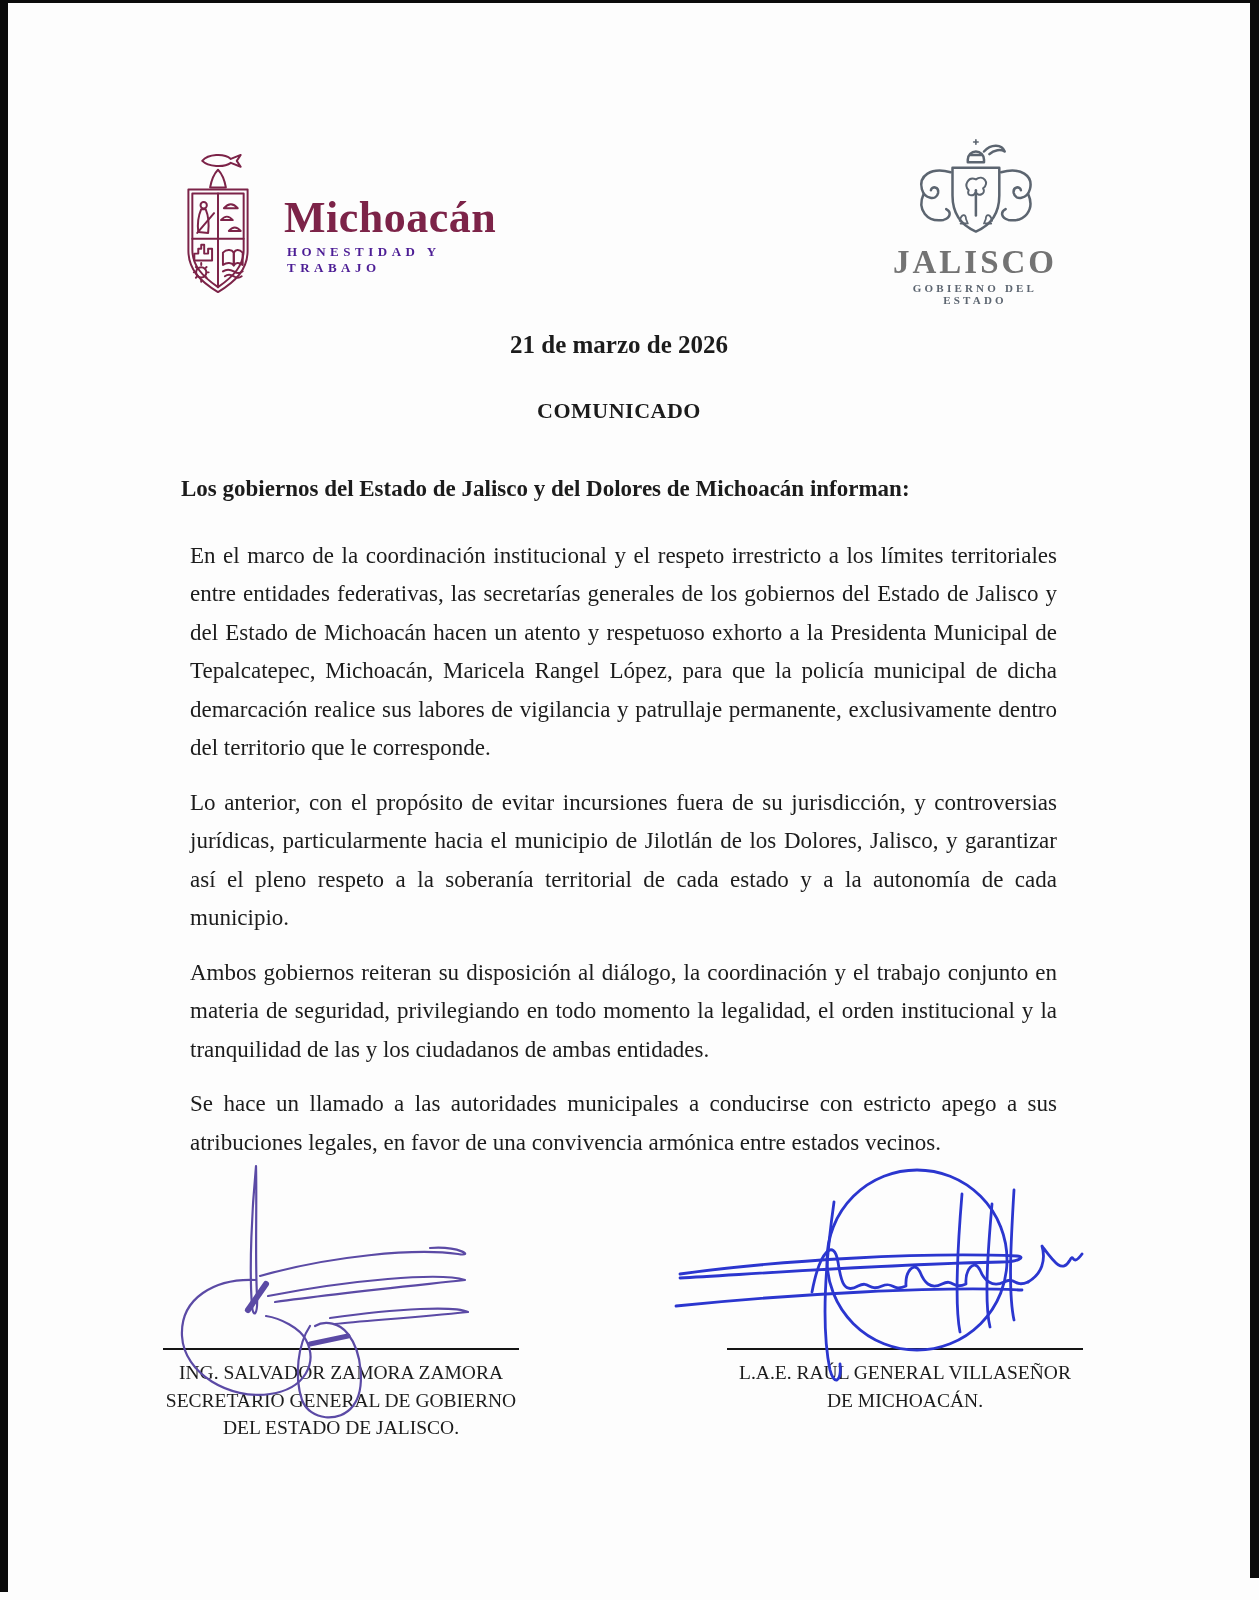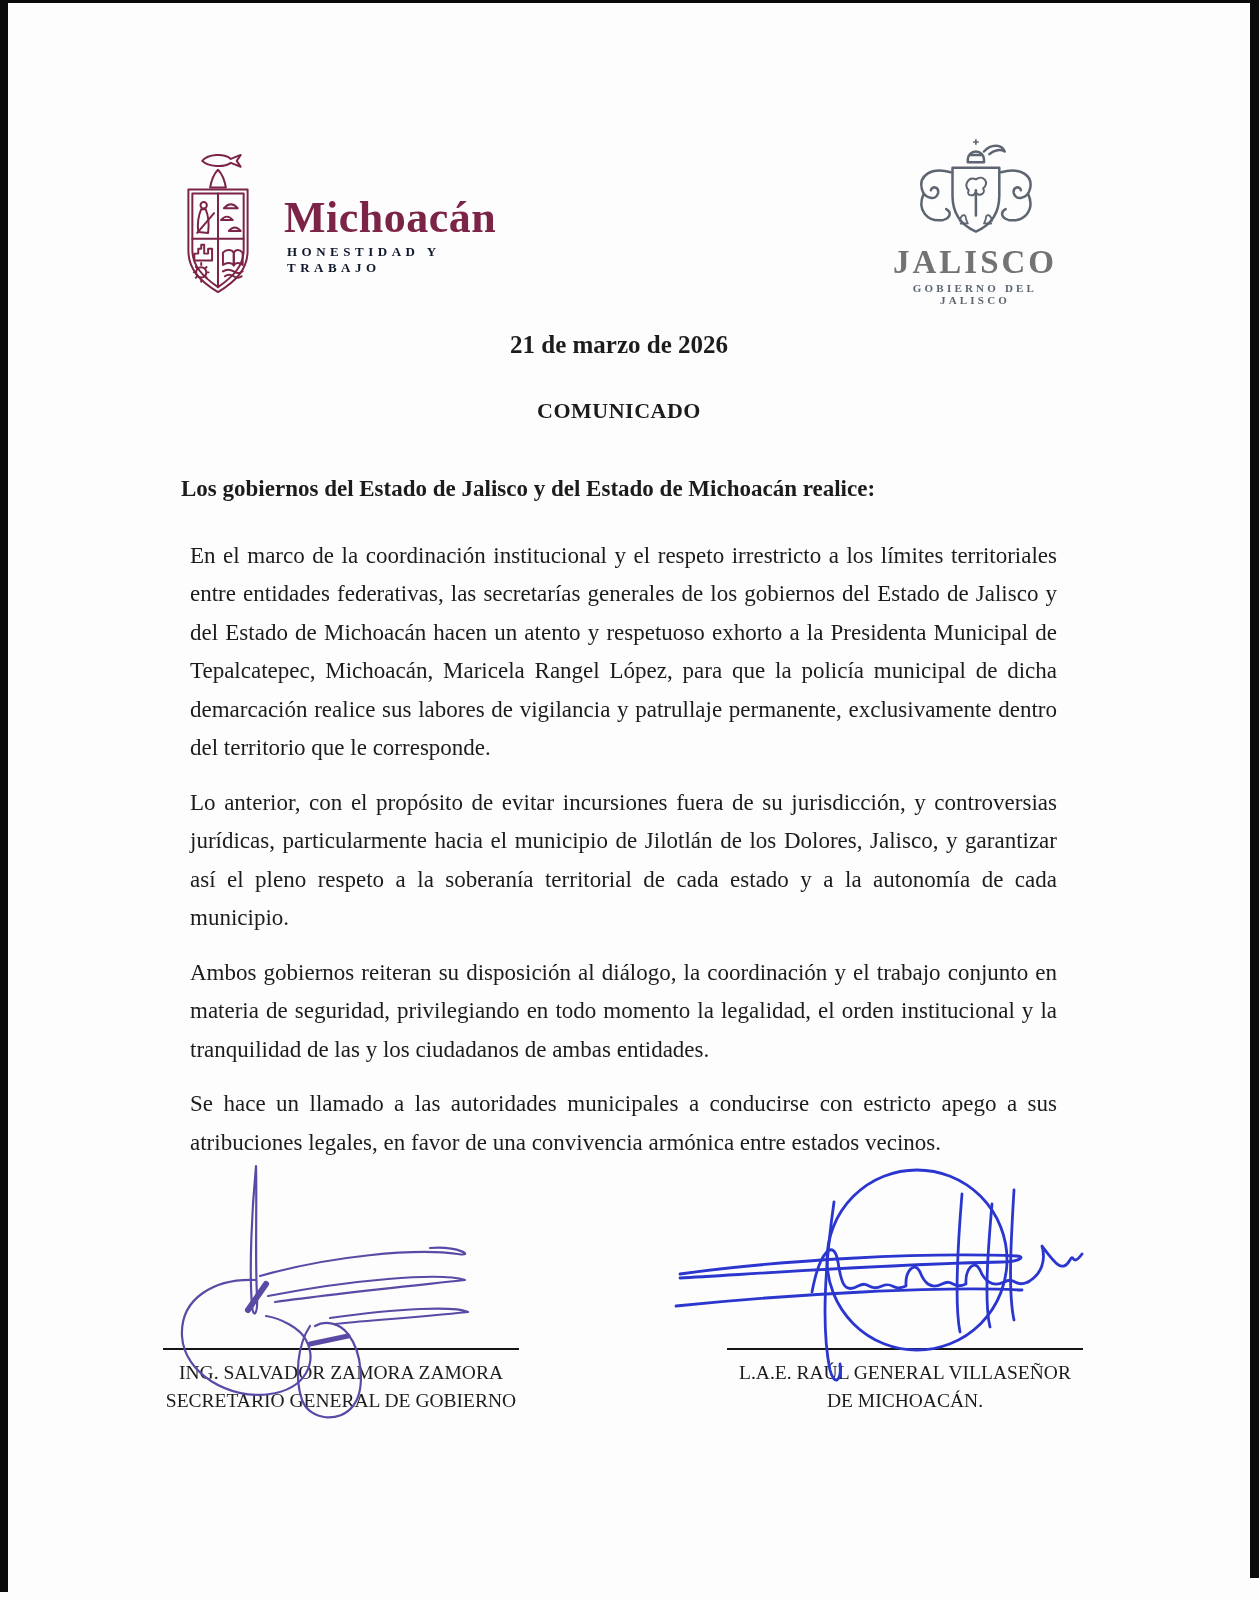--- a/index.html
+++ b/index.html
@@ -19,21 +19,21 @@
 
   
   .mich-logo{position:absolute;left:168px;top:148px;width:330px;height:152px;}
   .mich-shield{position:absolute;left:0;top:2px;width:100px;height:150px;}
   .mich-word{
     position:absolute;left:116px;top:44px;
     font-size:44px;font-weight:bold;color:#7c2348;letter-spacing:.5px;
   }
   .mich-tag{
     position:absolute;left:119px;top:96px;
-    font-size:13px;font-weight:bold;color:#0f172a;letter-spacing:4.5px;
+    font-size:13px;font-weight:bold;color:#4c1d95;letter-spacing:4.5px;
   }
   .jal-logo{position:absolute;left:885px;top:138px;width:180px;height:160px;text-align:center;}
   .jal-crest{display:block;margin:0 auto;width:170px;height:108px;}
   .jal-word{
     font-size:33px;font-weight:bold;color:#737373;letter-spacing:3px;line-height:32px;
   }
   .jal-tag{
     margin-top:4px;font-size:11px;font-weight:bold;color:#5c6570;letter-spacing:3.2px;
   }
 
@@ -121,27 +121,27 @@
         <path d="M104,92 C102,84 97,84 97,90 L95,95 M103,95 L97,95" stroke-width="2"></path>
 
         <path d="M58,38 C36,32 22,42 26,57 C29,68 42,70 44,61 C45,54 37,53 36,58"></path>
         <path d="M28,62 C20,80 32,94 50,91 C58,89 59,82 53,79"></path>
 
         <path d="M114,38 C136,32 150,42 146,57 C143,68 130,70 128,61 C127,54 135,53 136,58"></path>
         <path d="M144,62 C152,80 140,94 122,91 C114,89 113,82 119,79"></path>
       </g>
     </svg>
     <div class="jal-word">JALISCO</div>
-    <div class="jal-tag">GOBIERNO DEL JALISCO</div>
+    <div class="jal-tag">GOBIERNO DEL ESTADO</div>
   </div>
 
   <div class="letter">
     <p class="date-line">21 de marzo de 2026</p>
     <p class="doc-title">COMUNICADO</p>
-    <p class="intro">Los gobiernos del Estado de Jalisco y del Estado de Michoacán realice:</p>
+    <p class="intro">Los gobiernos del Estado de Jalisco y del Dolores de Michoacán informan:</p>
     <p class="para">En el marco de la coordinación institucional y el respeto irrestricto a los límites territoriales entre entidades federativas, las secretarías generales de los gobiernos del Estado de Jalisco y del Estado de Michoacán hacen un atento y respetuoso exhorto a la Presidenta Municipal de Tepalcatepec, Michoacán, Maricela Rangel López, para que la policía municipal de dicha demarcación realice sus labores de vigilancia y patrullaje permanente, exclusivamente dentro del territorio que le corresponde.</p>
     <p class="para">Lo anterior, con el propósito de evitar incursiones fuera de su jurisdicción, y controversias jurídicas, particularmente hacia el municipio de Jilotlán de los Dolores, Jalisco, y garantizar así el pleno respeto a la soberanía territorial de cada estado y a la autonomía de cada municipio.</p>
     <p class="para">Ambos gobiernos reiteran su disposición al diálogo, la coordinación y el trabajo conjunto en materia de seguridad, privilegiando en todo momento la legalidad, el orden institucional y la tranquilidad de las y los ciudadanos de ambas entidades.</p>
     <p class="para">Se hace un llamado a las autoridades municipales a conducirse con estricto apego a sus atribuciones legales, en favor de una convivencia armónica entre estados vecinos.</p>
   </div>
 
   <svg class="sig-ink ink-left" viewBox="0 0 380 280" fill="none" stroke-linecap="round" stroke-linejoin="round">
     <g stroke-width="2.2" stroke="#5b4aa5">
       <path d="M96,18 C92,60 89,120 92,158 C93,170 98,168 97,148 C95,112 97,55 96,18"></path>
       <path d="M88,162 L106,136" stroke-width="6"></path>
@@ -151,20 +151,21 @@
       <path d="M108,148 C190,132 280,124 305,132 C250,138 170,146 115,154"></path>
       <path d="M170,170 C240,160 295,158 308,164 C250,170 200,173 175,176"></path>
       <path d="M150,196 L188,188" stroke-width="5"></path>
     </g>
   </svg>
 
   <div class="sig-block sig-left">
     <div class="rule"></div>
     <div class="sig-name">ING. SALVADOR ZAMORA ZAMORA</div>
     <div>SECRETARIO GENERAL DE GOBIERNO</div>
+    <div>DEL ESTADO DE JALISCO.</div>
   </div>
 
   <svg class="sig-ink ink-right" viewBox="0 0 450 250" fill="none" stroke-linecap="round" stroke-linejoin="round">
     <g stroke-width="2.8" stroke="#2b36cf">
       <circle cx="255" cy="118" r="90"></circle>
       <path d="M18,132 C120,118 260,110 355,114 C365,115 355,120 340,120 C230,122 90,132 18,136"></path>
       <path d="M14,164 C130,152 280,144 360,148"></path>
       <path d="M172,60 C165,110 158,180 168,228 C172,244 180,240 178,222"></path>
       <path d="M150,150 C158,108 172,96 176,120 C179,140 182,152 196,144 C208,138 206,150 220,144 C232,139 230,150 244,144 C243,130 252,118 258,130 C262,140 268,148 280,142 C292,136 290,148 304,142 C303,128 312,116 318,128 C322,138 330,146 342,140 C354,134 352,146 366,140"></path>
       <path d="M300,52 C296,100 292,160 298,190"></path>

